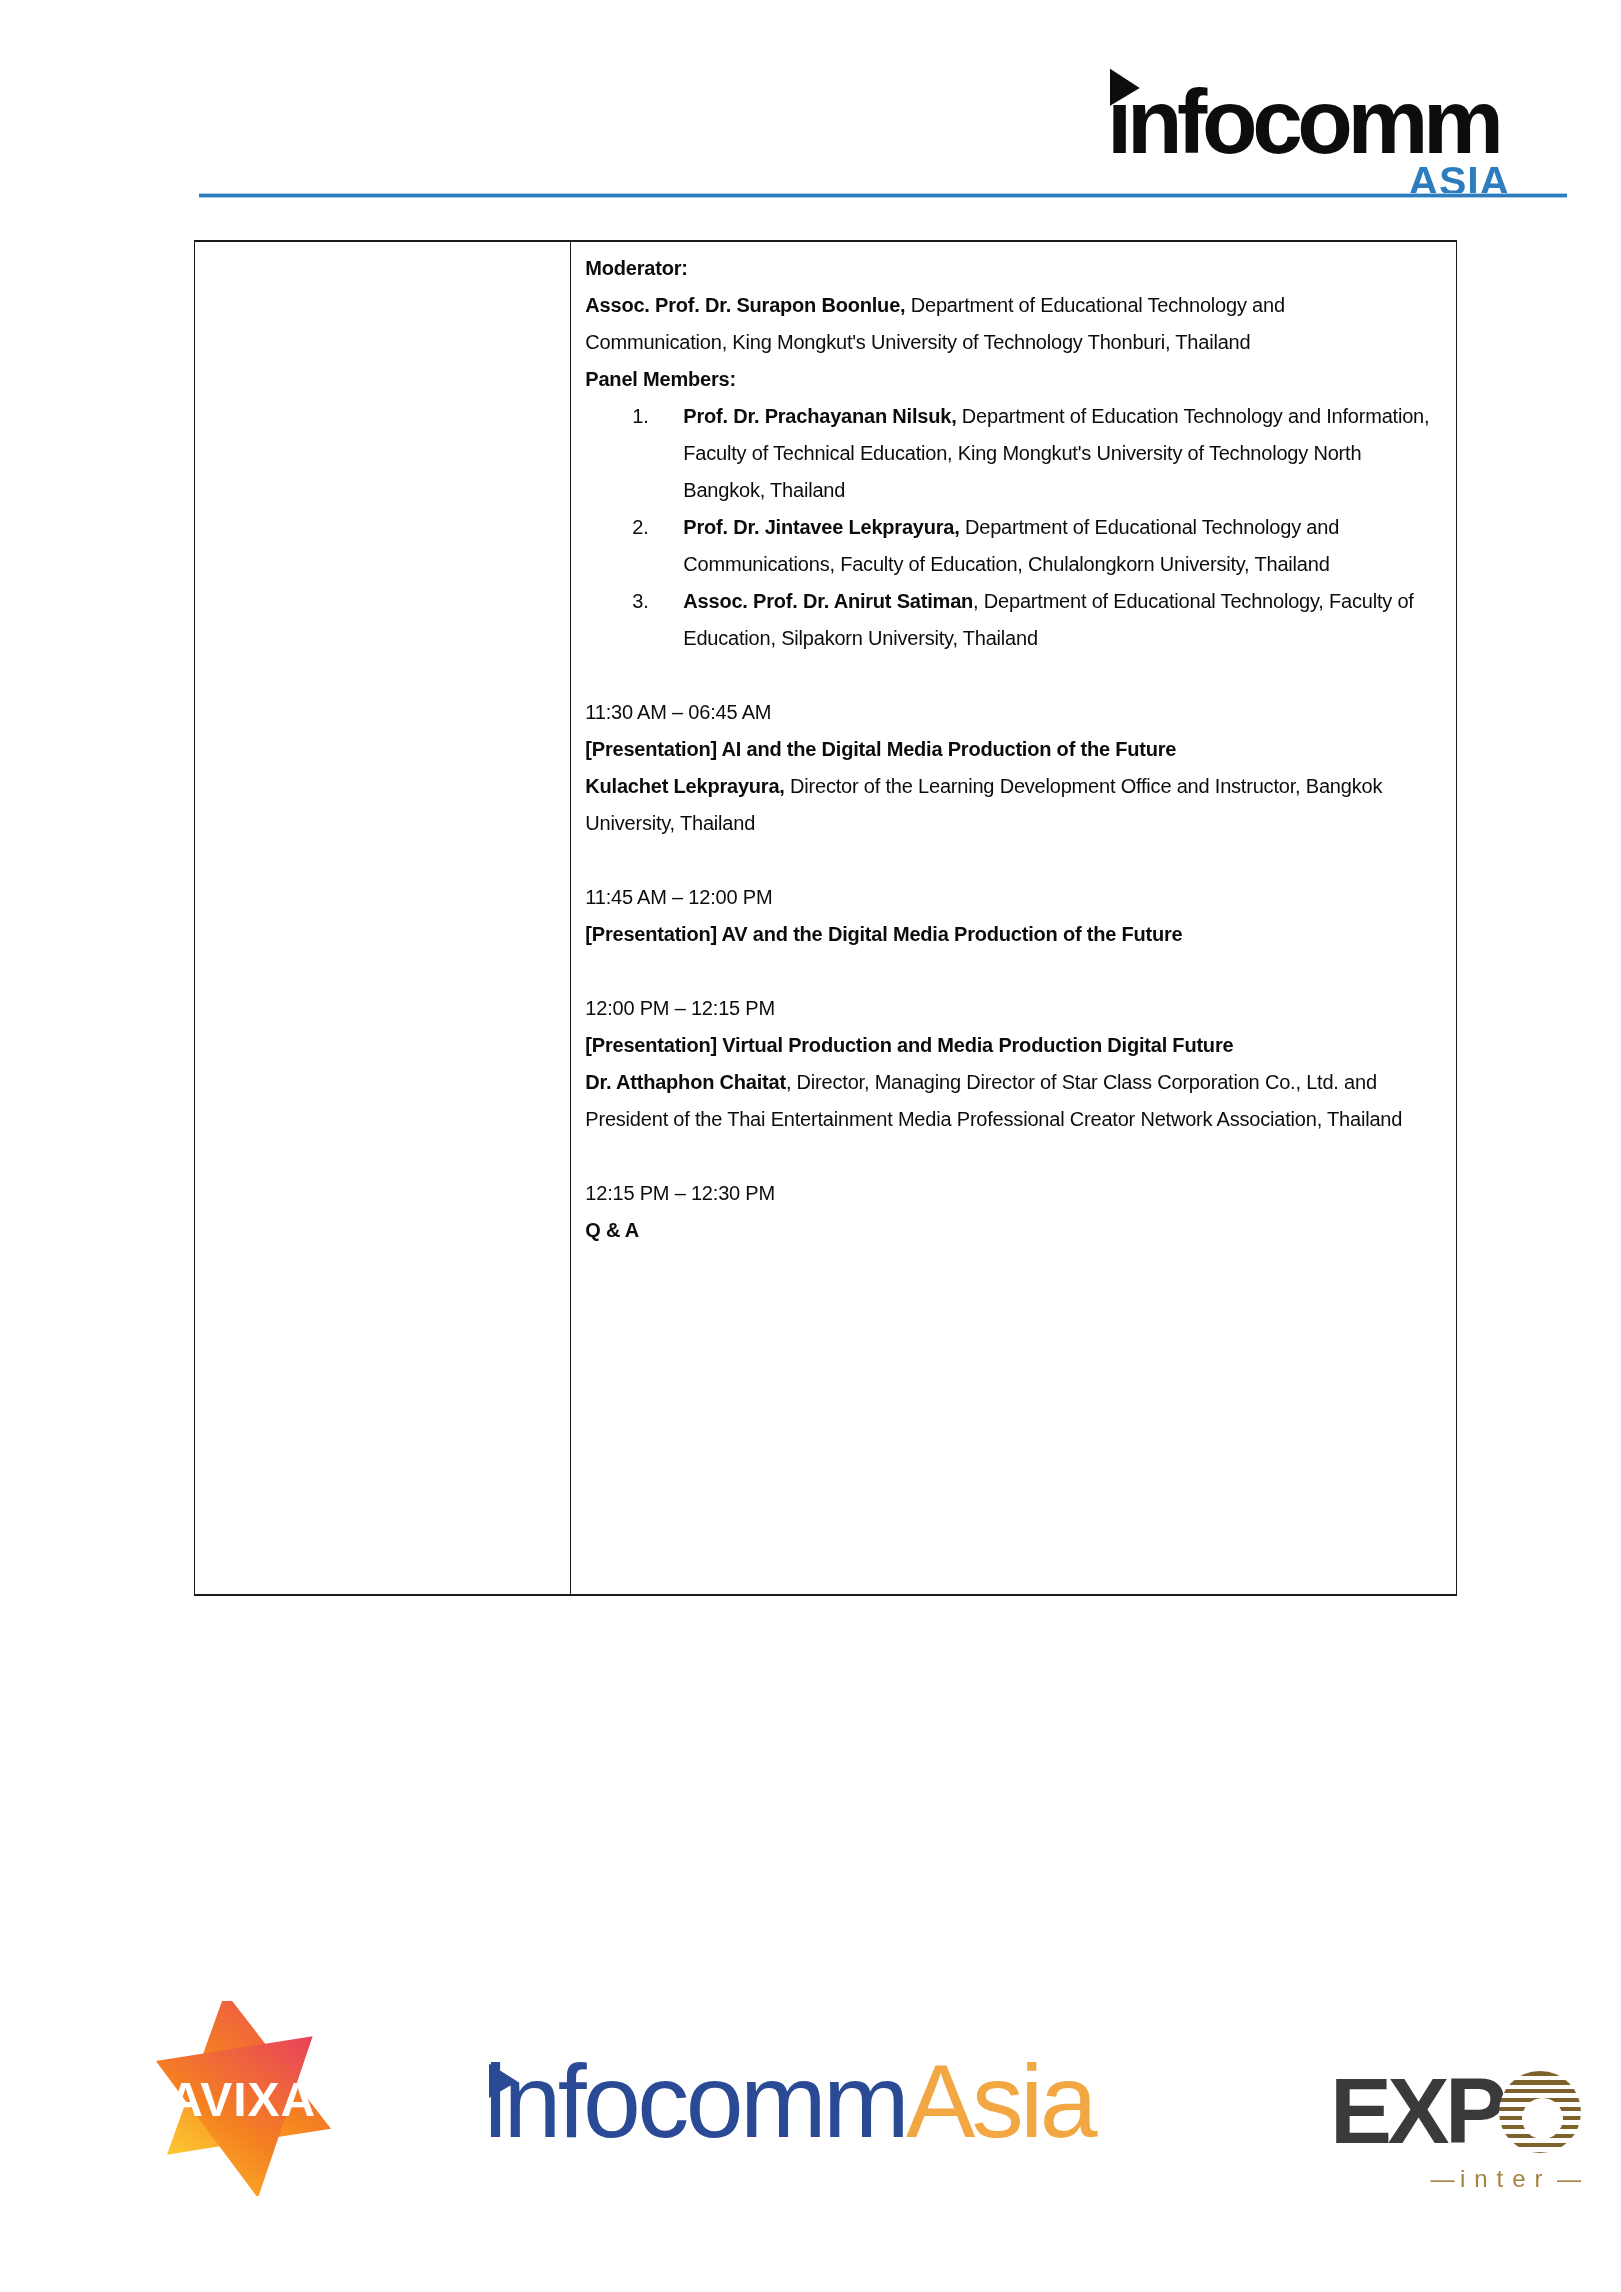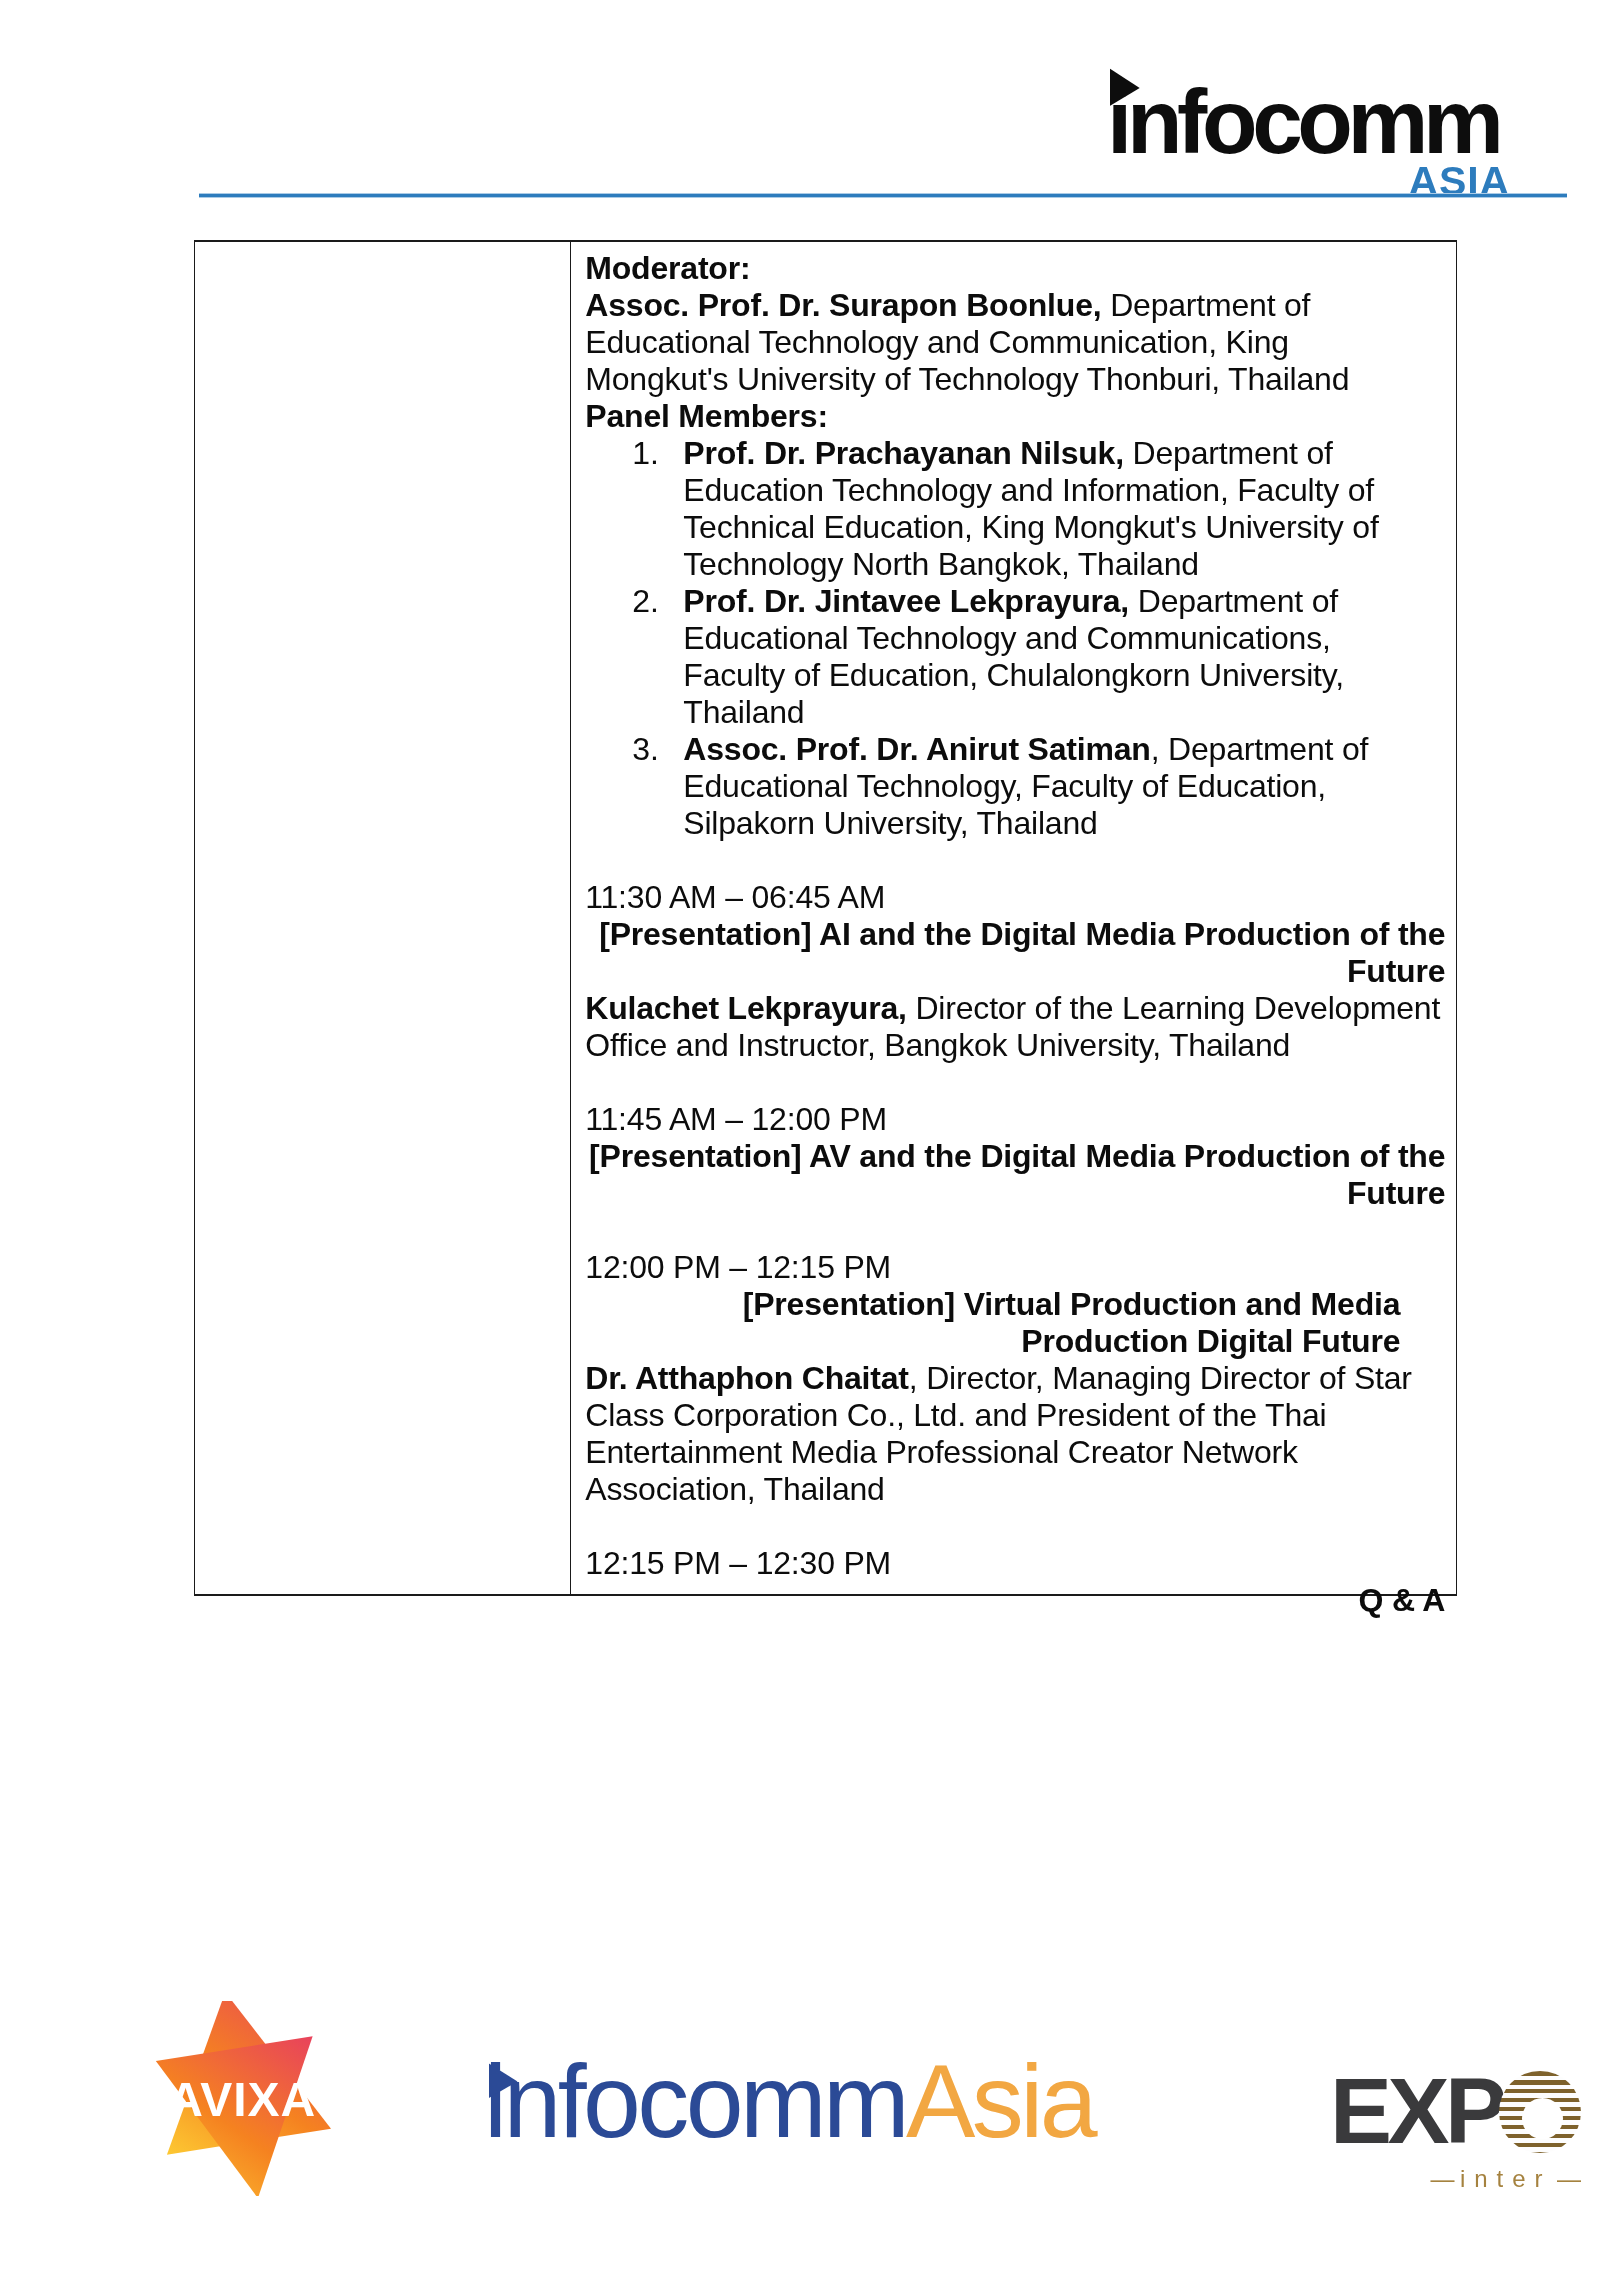--- a/index.html
+++ b/index.html
@@ -18,30 +18,30 @@
     color:#0d0d0d; padding-top:12.5px; white-space:nowrap; }
   .brand-sub { margin-top:-9px; text-align:right; font-weight:800; font-size:41px;
     letter-spacing:0.9px; color:#2d7cbd; }
   .header-rule { position:absolute; left:199px; top:193px; width:1368px; height:4.5px;
     background:#2d7cbd; border-top:0.9px solid #aacbe6; border-bottom:0.9px solid #aacbe6; }
 
   
   .session-table { position:absolute; left:194px; top:240px; width:1263px; height:1356px;
     border:1.8px solid #1a1a1a; border-top-width:2.7px; border-bottom-width:2.7px; display:flex; }
   .cell-left { width:376px; flex:none; border-right:1.8px solid #1a1a1a; }
-  .cell-right { flex:1; padding:8px 10.7px 0 14.3px; font-size:32px; line-height:37px;
+  .cell-right { flex:1; padding:8px 10.7px 0 14.3px; font-size:20px; line-height:37px;
     letter-spacing:-0.2px; }
   .cell-right p { margin:0; }
   .b { font-weight:bold; }
   .moderator-para { max-width:811px; }
   .li { display:flex; }
   .li .num { flex:none; margin-left:47px; width:51px; }
   .li .li-text { max-width:752px; }
   .session { margin-top:37px; }
-  .session .title { font-weight:bold; max-width:860px;text-align:right; }
+  .session .title { font-weight:bold; max-width:860px; }
   .session.s3 .title { max-width:815px; }
 
   
   .avixa { position:absolute; left:124px; top:2001px; width:240px; height:195px; }
   .avixa svg { width:100%; height:100%; display:block; }
 
   .ica { position:absolute; left:484px; top:2049px; font-weight:400; font-size:104px;
     letter-spacing:-3.6px; line-height:1; white-space:nowrap; }
   .ica-flag { position:absolute; left:4.5px; top:14.3px; width:29px; height:38px;
     background:#2b4a96; clip-path:polygon(0 0,100% 48%,0 92%); }

